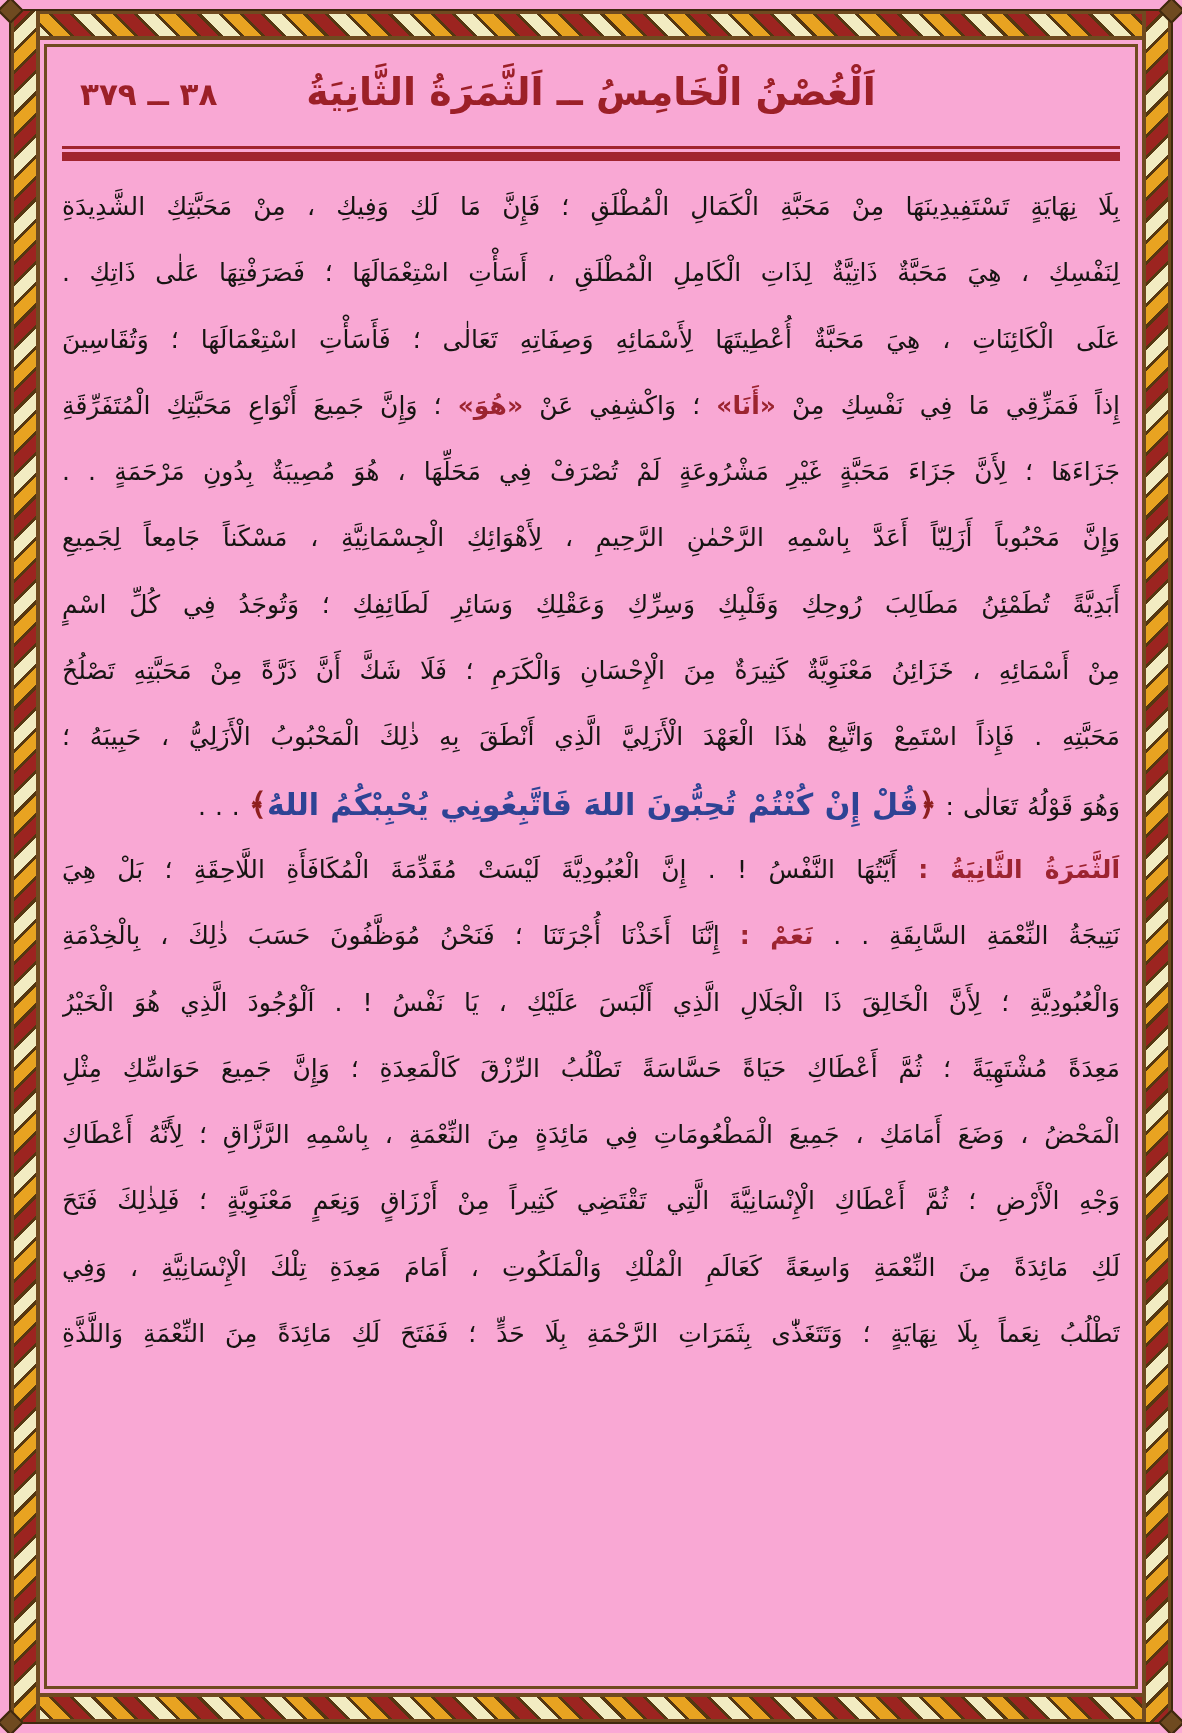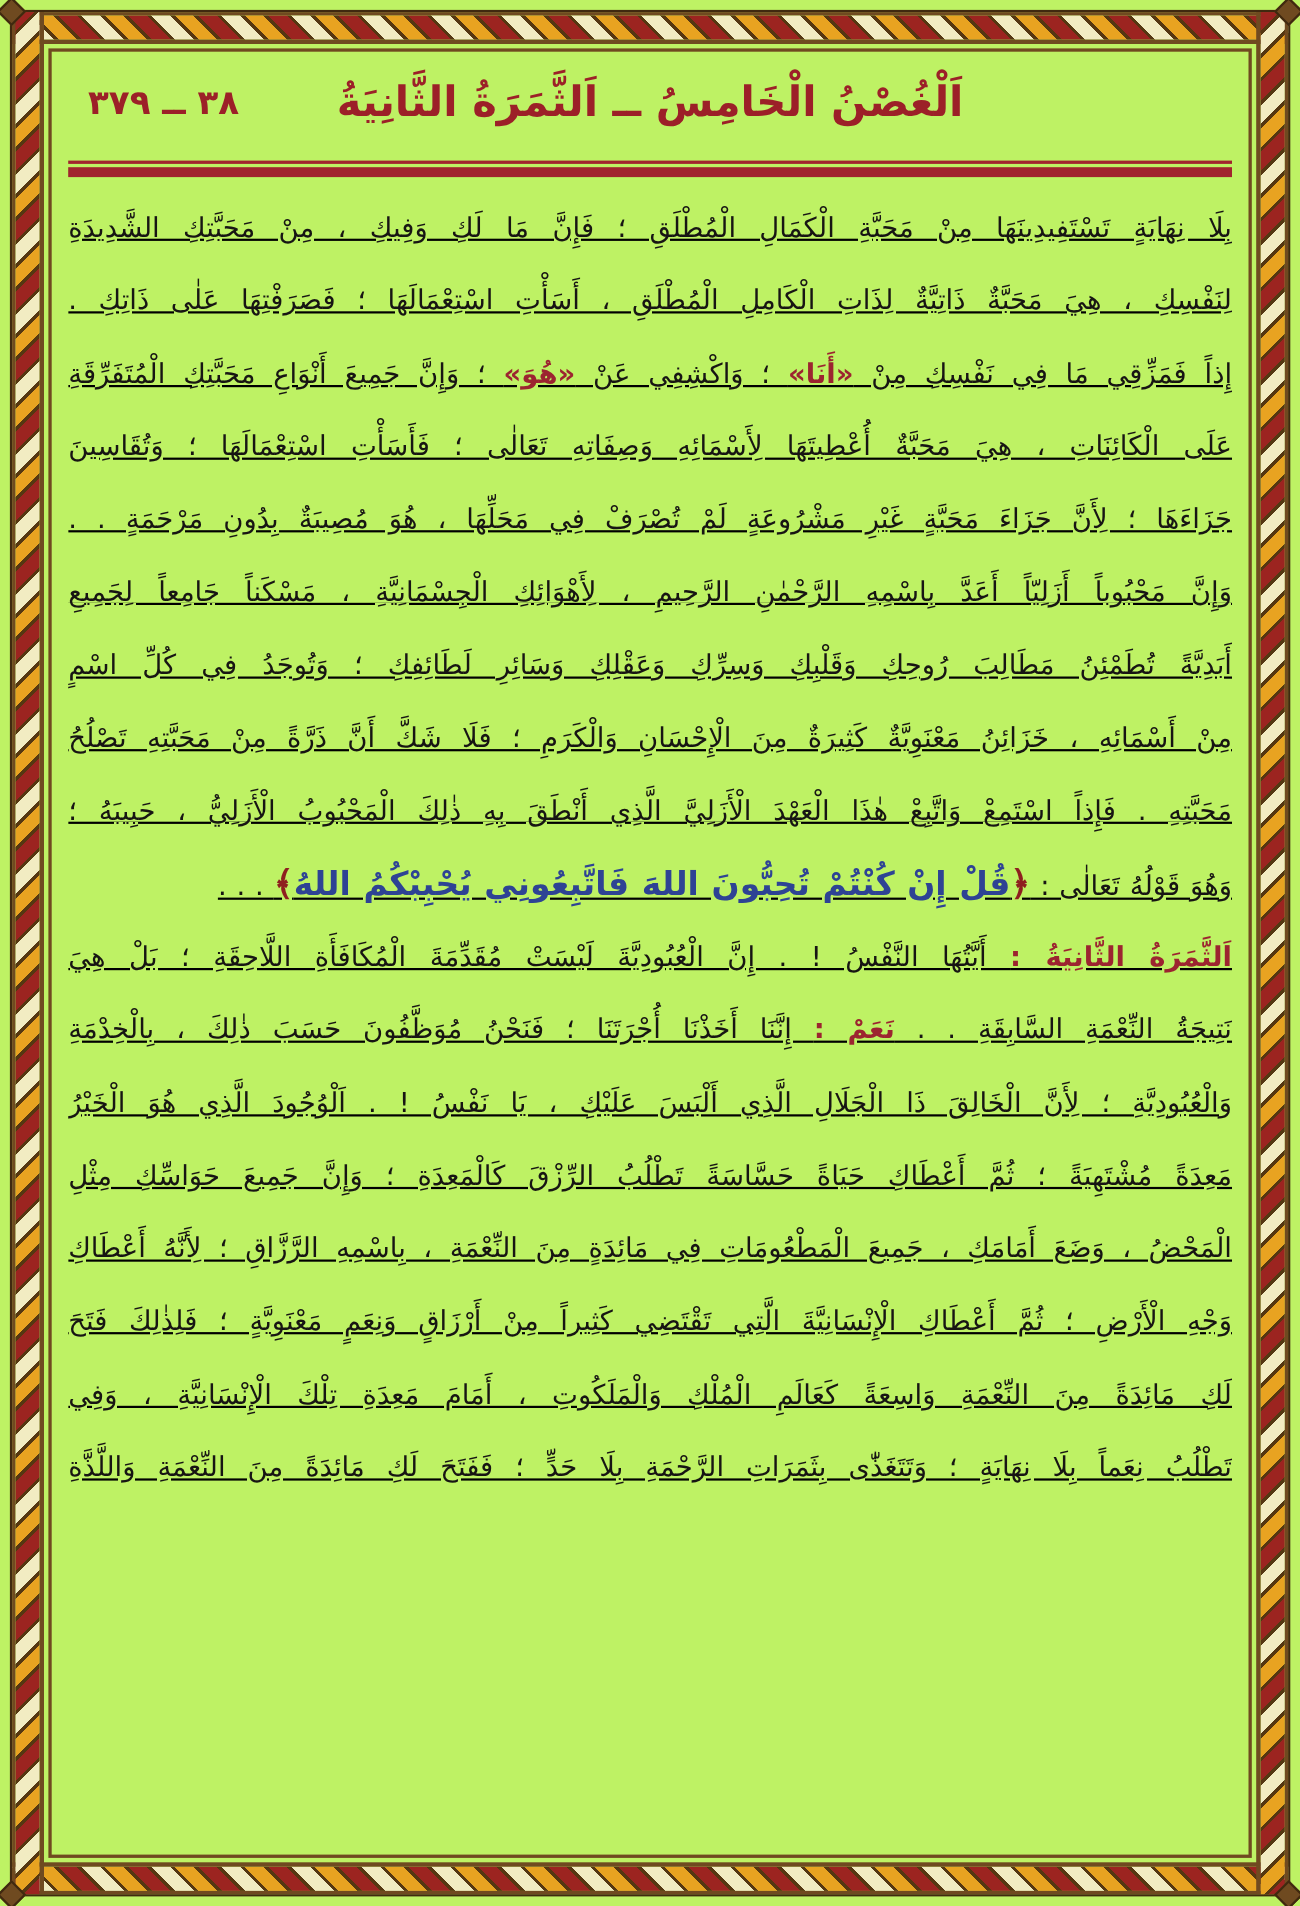--- a/index.html
+++ b/index.html
@@ -1,18 +1,18 @@
 <!DOCTYPE html>
 <html lang="ar"><head>
 <meta charset="utf-8">
 <style>
   html,body{margin:0;padding:0;background:#e9e7e1;}
   .page{
     position:relative;width:1182px;height:1733px;margin:0 auto;
-    background:#bef264;overflow:hidden;
+    background:#f9a8d4;overflow:hidden;
     font-family:"DejaVu Sans",sans-serif;
   }
   
   .frame-outline{position:absolute;inset:9px;border:2px solid #40290f;pointer-events:none;}
   .band{position:absolute;box-sizing:border-box;}
   .band-h{
     background:repeating-linear-gradient(45deg,
       #9c2420 0 12px,#553711 12px 15px,
       #f2ecc2 15px 27px,#553711 27px 30px,
       #e8a321 30px 42px,#553711 42px 45px);
@@ -39,21 +39,21 @@
     position:absolute;left:50%;transform:translateX(-50%);top:8px;
     color:#9c2028;font-size:38px;font-weight:bold;white-space:nowrap;
   }
   .page-ref{
     position:absolute;left:18px;top:14px;
     color:#9c2028;font-size:31px;font-weight:bold;white-space:nowrap;
   }
   .rule-thin{height:0;border-top:3px solid #a1242e;}
   .rule-thick{height:9px;background:#a1242e;margin-top:3px;}
 
-  .body-text{margin-top:13px;text-decoration:underline;}
+  .body-text{margin-top:13px;}
   .line{
     font-size:25px;line-height:66.3px;height:66.3px;overflow:hidden;
     color:#171513;text-align:justify;text-align-last:justify;-moz-text-align-last:justify;
     word-spacing:1px;
   }
   .line.no-justify{text-align:left;text-align-last:right;-moz-text-align-last:right;}
   .t-red{color:#9c2430;font-weight:bold;}
   .t-blue{color:#2e4394;font-weight:bold;font-size:30px;}
   .t-bracket{color:#8e1f1f;font-weight:bold;font-size:31px;}
 </style>
@@ -77,22 +77,22 @@
     <div class="header">
       <div class="page-ref">٣٨ ــ ٣٧٩</div>
       <div class="title">اَلْغُصْنُ الْخَامِسُ ــ اَلثَّمَرَةُ الثَّانِيَةُ</div>
     </div>
     <div class="rule-thin"></div>
     <div class="rule-thick"></div>
 
     <div class="body-text">
         <div class="line"><span>بِلَا نِهَايَةٍ تَسْتَفِيدِينَهَا مِنْ مَحَبَّةِ الْكَمَالِ الْمُطْلَقِ ؛ فَإِنَّ مَا لَكِ وَفِيكِ ، مِنْ مَحَبَّتِكِ الشَّدِيدَةِ</span></div>
         <div class="line"><span>لِنَفْسِكِ ، هِيَ مَحَبَّةٌ ذَاتِيَّةٌ لِذَاتِ الْكَامِلِ الْمُطْلَقِ ، أَسَأْتِ اسْتِعْمَالَهَا ؛ فَصَرَفْتِهَا عَلٰى ذَاتِكِ .</span></div>
+        <div class="line"><span>عَلَى الْكَائِنَاتِ ، هِيَ مَحَبَّةٌ أُعْطِيتَهَا لِأَسْمَائِهِ وَصِفَاتِهِ تَعَالٰى ؛ فَأَسَأْتِ اسْتِعْمَالَهَا ؛ وَتُقَاسِينَ</span></div>
         <div class="line"><span>إِذاً فَمَزِّقِي مَا فِي نَفْسِكِ مِنْ </span><span class="t-red">«أَنَا»</span><span> ؛ وَاكْشِفِي عَنْ </span><span class="t-red">«هُوَ»</span><span> ؛ وَإِنَّ جَمِيعَ أَنْوَاعِ مَحَبَّتِكِ الْمُتَفَرِّقَةِ</span></div>
-        <div class="line"><span>عَلَى الْكَائِنَاتِ ، هِيَ مَحَبَّةٌ أُعْطِيتَهَا لِأَسْمَائِهِ وَصِفَاتِهِ تَعَالٰى ؛ فَأَسَأْتِ اسْتِعْمَالَهَا ؛ وَتُقَاسِينَ</span></div>
         <div class="line"><span>جَزَاءَهَا ؛ لِأَنَّ جَزَاءَ مَحَبَّةٍ غَيْرِ مَشْرُوعَةٍ لَمْ تُصْرَفْ فِي مَحَلِّهَا ، هُوَ مُصِيبَةٌ بِدُونِ مَرْحَمَةٍ . .</span></div>
         <div class="line"><span>وَإِنَّ مَحْبُوباً أَزَلِيّاً أَعَدَّ بِاسْمِهِ الرَّحْمٰنِ الرَّحِيمِ ، لِأَهْوَائِكِ الْجِسْمَانِيَّةِ ، مَسْكَناً جَامِعاً لِجَمِيعِ</span></div>
         <div class="line"><span>أَبَدِيَّةً تُطَمْئِنُ مَطَالِبَ رُوحِكِ وَقَلْبِكِ وَسِرِّكِ وَعَقْلِكِ وَسَائِرِ لَطَائِفِكِ ؛ وَتُوجَدُ فِي كُلِّ اسْمٍ</span></div>
         <div class="line"><span>مِنْ أَسْمَائِهِ ، خَزَائِنُ مَعْنَوِيَّةٌ كَثِيرَةٌ مِنَ الْإِحْسَانِ وَالْكَرَمِ ؛ فَلَا شَكَّ أَنَّ ذَرَّةً مِنْ مَحَبَّتِهِ تَصْلُحُ</span></div>
         <div class="line"><span>مَحَبَّتِهِ . فَإِذاً اسْتَمِعْ وَاتَّبِعْ هٰذَا الْعَهْدَ الْأَزَلِيَّ الَّذِي أَنْطَقَ بِهِ ذٰلِكَ الْمَحْبُوبُ الْأَزَلِيُّ ، حَبِيبَهُ ؛</span></div>
         <div class="line no-justify"><span>وَهُوَ قَوْلُهُ تَعَالٰى : </span><span class="t-bracket">﴿</span><span class="t-blue">قُلْ إِنْ كُنْتُمْ تُحِبُّونَ اللهَ فَاتَّبِعُونِي يُحْبِبْكُمُ اللهُ</span><span class="t-bracket">﴾</span><span> . . .</span></div>
         <div class="line"><span class="t-red">اَلثَّمَرَةُ الثَّانِيَةُ :</span><span> أَيَّتُهَا النَّفْسُ ! . إِنَّ الْعُبُودِيَّةَ لَيْسَتْ مُقَدِّمَةَ الْمُكَافَأَةِ اللَّاحِقَةِ ؛ بَلْ هِيَ</span></div>
         <div class="line"><span>نَتِيجَةُ النِّعْمَةِ السَّابِقَةِ . . </span><span class="t-red">نَعَمْ :</span><span> إِنَّنَا أَخَذْنَا أُجْرَتَنَا ؛ فَنَحْنُ مُوَظَّفُونَ حَسَبَ ذٰلِكَ ، بِالْخِدْمَةِ</span></div>
         <div class="line"><span>وَالْعُبُودِيَّةِ ؛ لِأَنَّ الْخَالِقَ ذَا الْجَلَالِ الَّذِي أَلْبَسَ عَلَيْكِ ، يَا نَفْسُ ! . اَلْوُجُودَ الَّذِي هُوَ الْخَيْرُ</span></div>
         <div class="line"><span>مَعِدَةً مُشْتَهِيَةً ؛ ثُمَّ أَعْطَاكِ حَيَاةً حَسَّاسَةً تَطْلُبُ الرِّزْقَ كَالْمَعِدَةِ ؛ وَإِنَّ جَمِيعَ حَوَاسِّكِ مِثْلِ</span></div>

